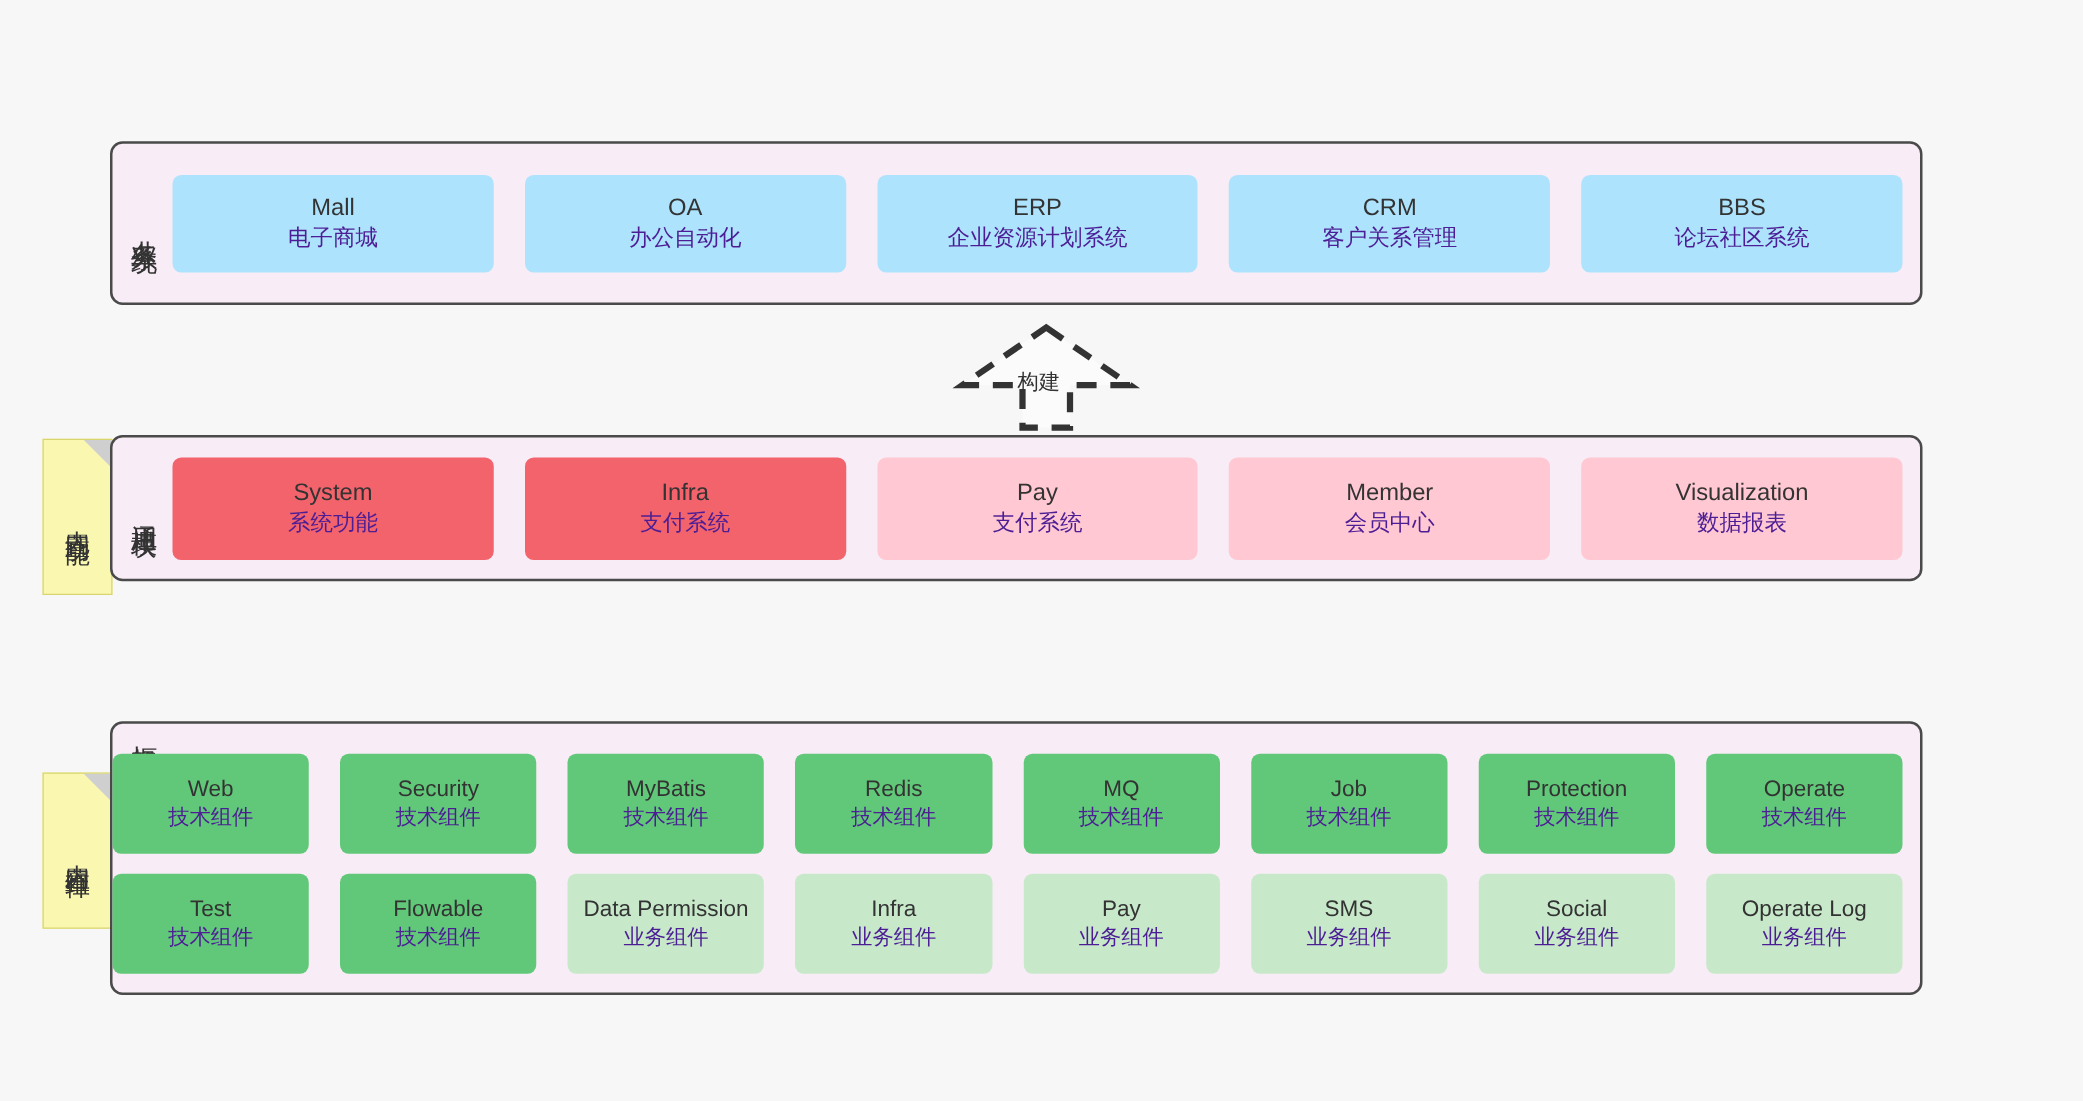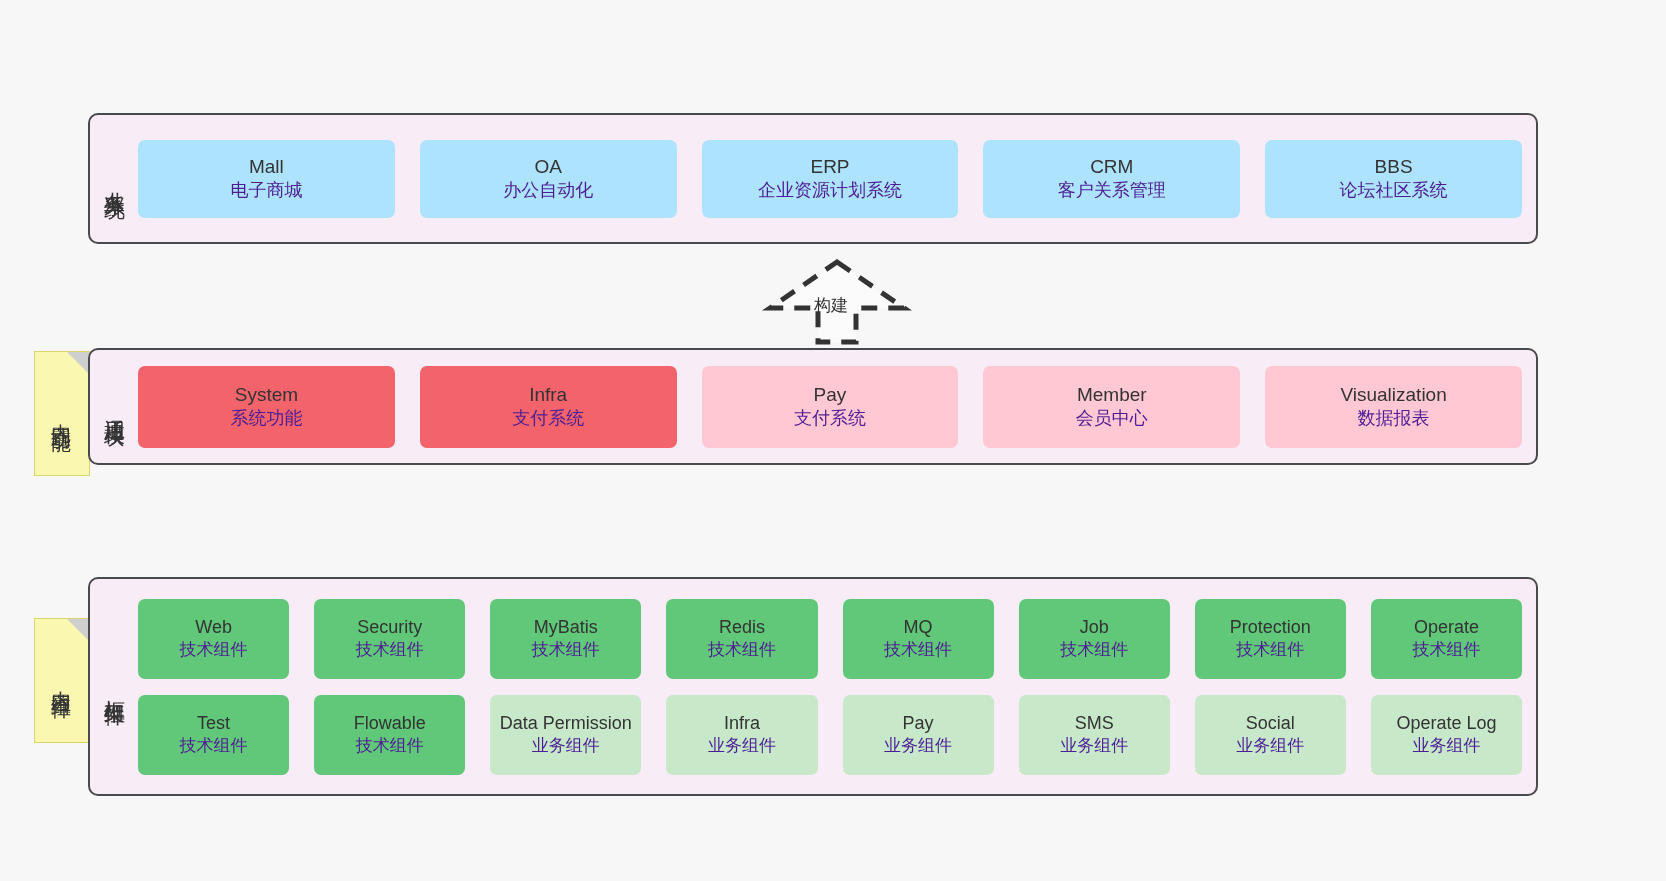--- a/index.html
+++ b/index.html
@@ -81,21 +81,21 @@
 
   
   #layer-business { left: 88px; top: 113px; width: 1450px; height: 131px; }
   #layer-business .row { height: 78px; }
 
   
   #layer-common { left: 88px; top: 348px; width: 1450px; height: 117px; }
   #layer-common .row { height: 82px; }
 
   
-  #layer-framework { left: 88px; top: 577px; width: 1450px; height: 219px; }
+  #layer-framework { left: 88px; top: 577px; width: 1450px; height: 219px; flex-direction: column; }
   #layer-framework .row { height: 80px; }
   #layer-framework .card .t1 { font-size: 18px; }
   #layer-framework .card .t2 { font-size: 17px; }
 
   
   .note {
     position: absolute;
     box-sizing: border-box;
     background: #faf8b0;
     border: 1px solid #d8d46e;

